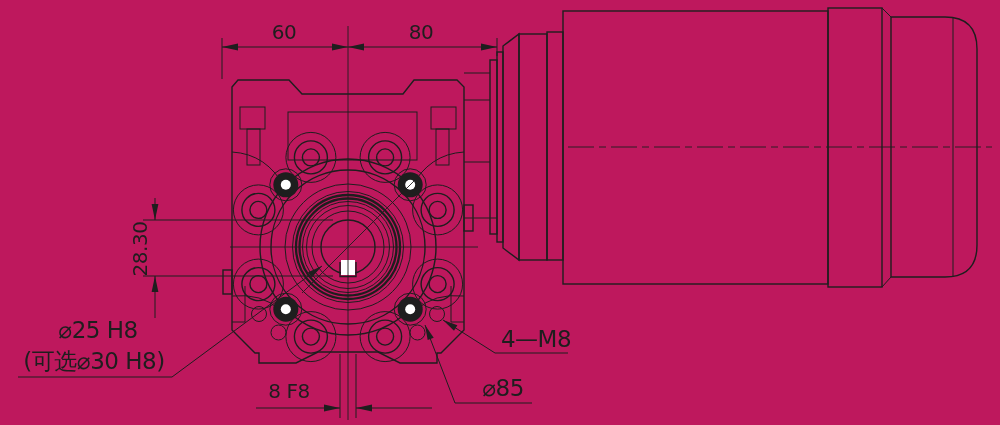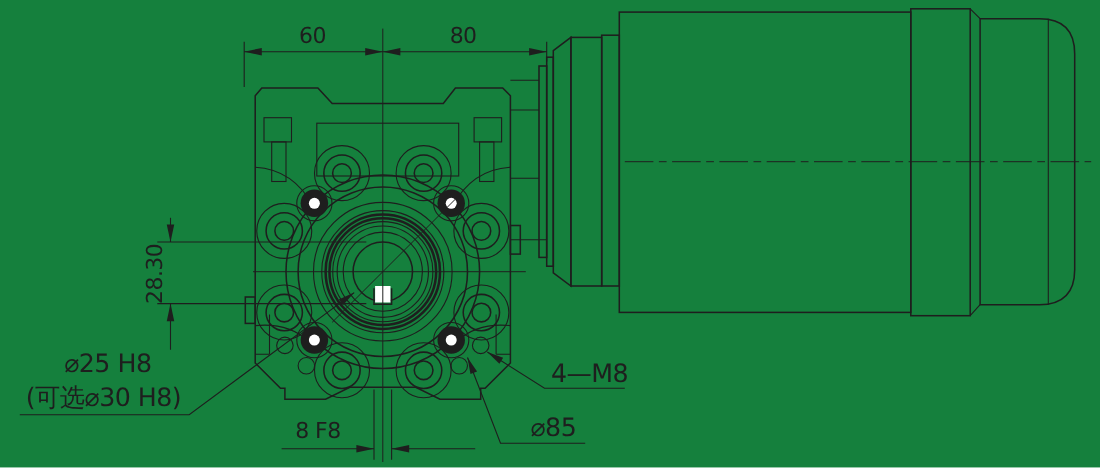--- a/index.html
+++ b/index.html
@@ -1,16 +1,16 @@
 <!DOCTYPE html>
 <html><head>
 <meta charset="utf-8">
 <style>
   html,body { margin:0; padding:0; background:#ffffff; }
-  .canvas-wrap { width:1000px; height:425px; background:#15803d; position:relative; }
+  .canvas-wrap { width:1000px; height:425px; background:#be185d; position:relative; }
   svg { display:block; }
   .ln   { stroke:#1e1e1e; stroke-width:1.4; fill:none; stroke-linejoin:miter; stroke-linecap:butt; }
   .thin { stroke:#1e1e1e; stroke-width:1;   fill:none; }
   .thick{ stroke:#1e1e1e; stroke-width:2.3; fill:none; }
   .cl   { stroke:#1e1e1e; stroke-width:0.9; fill:none; }
   .arrow{ fill:#1e1e1e; stroke:none; }
   .dark { fill:#1e1e1e; stroke:none; }
   text  { fill:#1e1e1e; font-family:"DejaVu Sans","Liberation Sans",sans-serif; letter-spacing:-0.5px; }
   .dim  { font-size:20px; }
   .lbl  { font-size:23px; }

